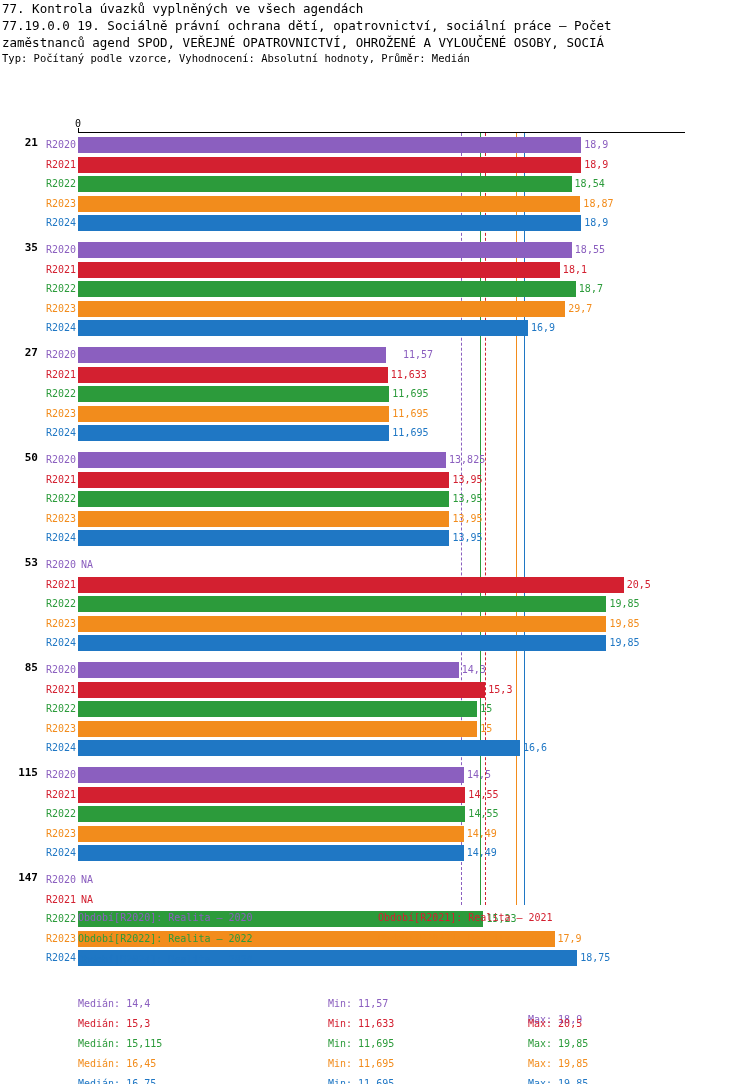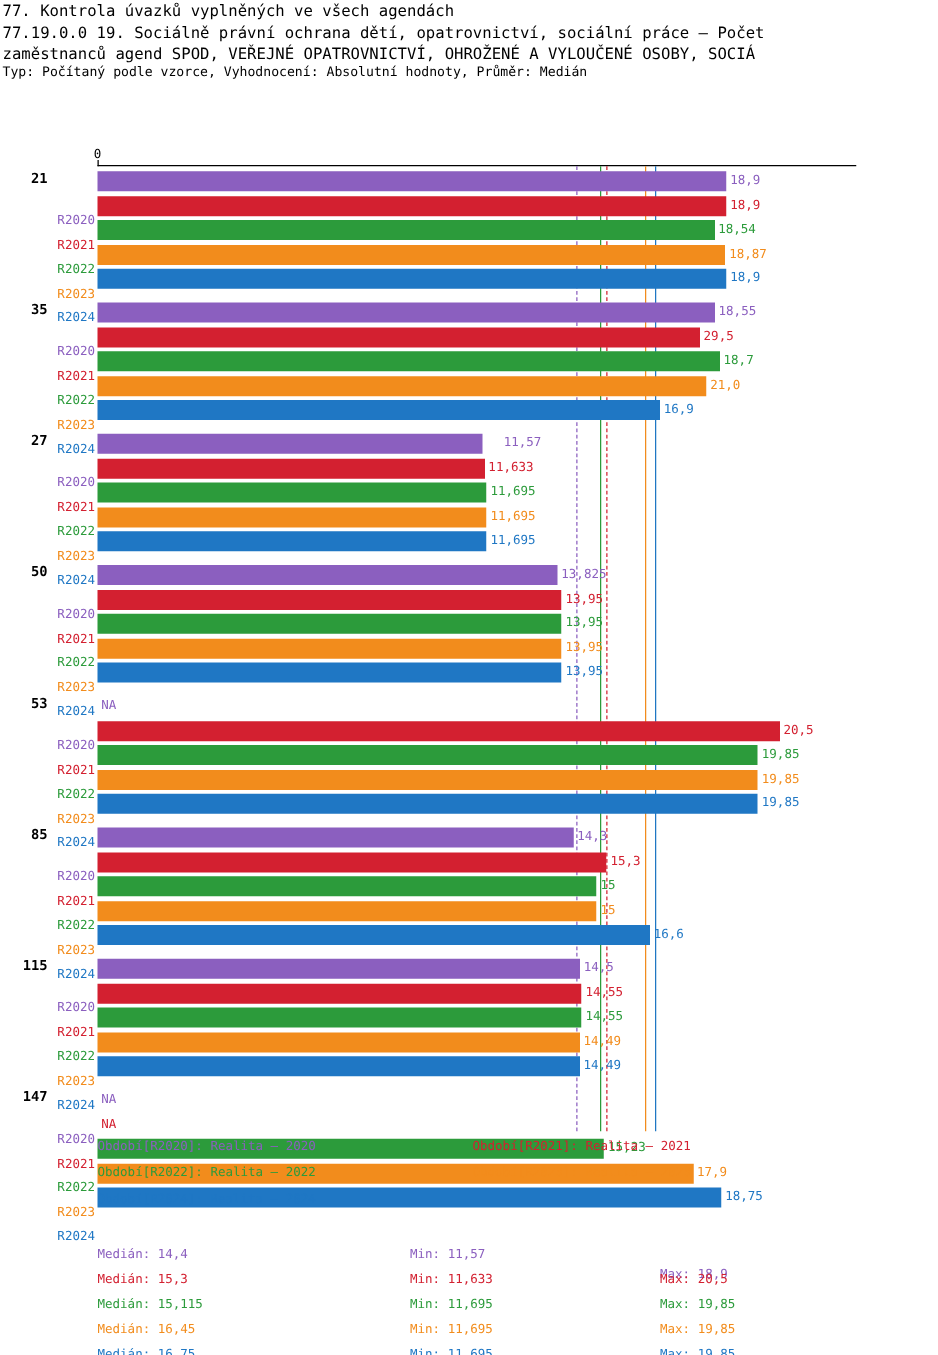--- a/index.html
+++ b/index.html
@@ -93,21 +93,20 @@
     width: 750px;
   }
   .row-label {
     position: absolute;
     left: 40px;
     top: 3px;
     width: 36px;
     text-align: right;
     font-size: 10px;
     white-space: nowrap;
-    margin-top: 32px;
   }
   .bar {
     position: absolute;
     left: 78px;
     top: 1px;
     height: 16px;
   }
   .bar-value {
     position: absolute;
     top: 3px;
@@ -200,31 +199,31 @@
         <div class="group" style="top: 123px; height: 98px;">
           <div class="group-label">35</div>
           <div class="row" style="top: 0px;">
             <div class="row-label" style="color: rgb(139, 95, 191);">R2020</div>
             <div class="bar" style="width: 493.853px; background: rgb(139, 95, 191);"></div>
             <div class="bar-value" style="left: 574.853px; color: rgb(139, 95, 191);">18,55</div>
           </div>
           <div class="row" style="top: 19.6px;">
             <div class="row-label" style="color: rgb(211, 32, 48);">R2021</div>
             <div class="bar" style="width: 481.873px; background: rgb(211, 32, 48);"></div>
-            <div class="bar-value" style="left: 562.873px; color: rgb(211, 32, 48);">29,5</div>
+            <div class="bar-value" style="left: 562.873px; color: rgb(211, 32, 48);">18,1</div>
           </div>
           <div class="row" style="top: 39.2px;">
             <div class="row-label" style="color: rgb(44, 155, 59);">R2022</div>
             <div class="bar" style="width: 497.846px; background: rgb(44, 155, 59);"></div>
             <div class="bar-value" style="left: 578.846px; color: rgb(44, 155, 59);">18,7</div>
           </div>
           <div class="row" style="top: 58.8px;">
             <div class="row-label" style="color: rgb(242, 140, 28);">R2023</div>
             <div class="bar" style="width: 487.197px; background: rgb(242, 140, 28);"></div>
-            <div class="bar-value" style="left: 568.197px; color: rgb(242, 140, 28);">21,0</div>
+            <div class="bar-value" style="left: 568.197px; color: rgb(242, 140, 28);">29,7</div>
           </div>
           <div class="row" style="top: 78.4px;">
             <div class="row-label" style="color: rgb(31, 119, 196);">R2024</div>
             <div class="bar" style="width: 449.925px; background: rgb(31, 119, 196);"></div>
             <div class="bar-value" style="left: 530.925px; color: rgb(31, 119, 196);">16,9</div>
           </div>
         </div>
         <div class="group" style="top: 228px; height: 98px;">
           <div class="group-label">27</div>
           <div class="row" style="top: 0px;">

